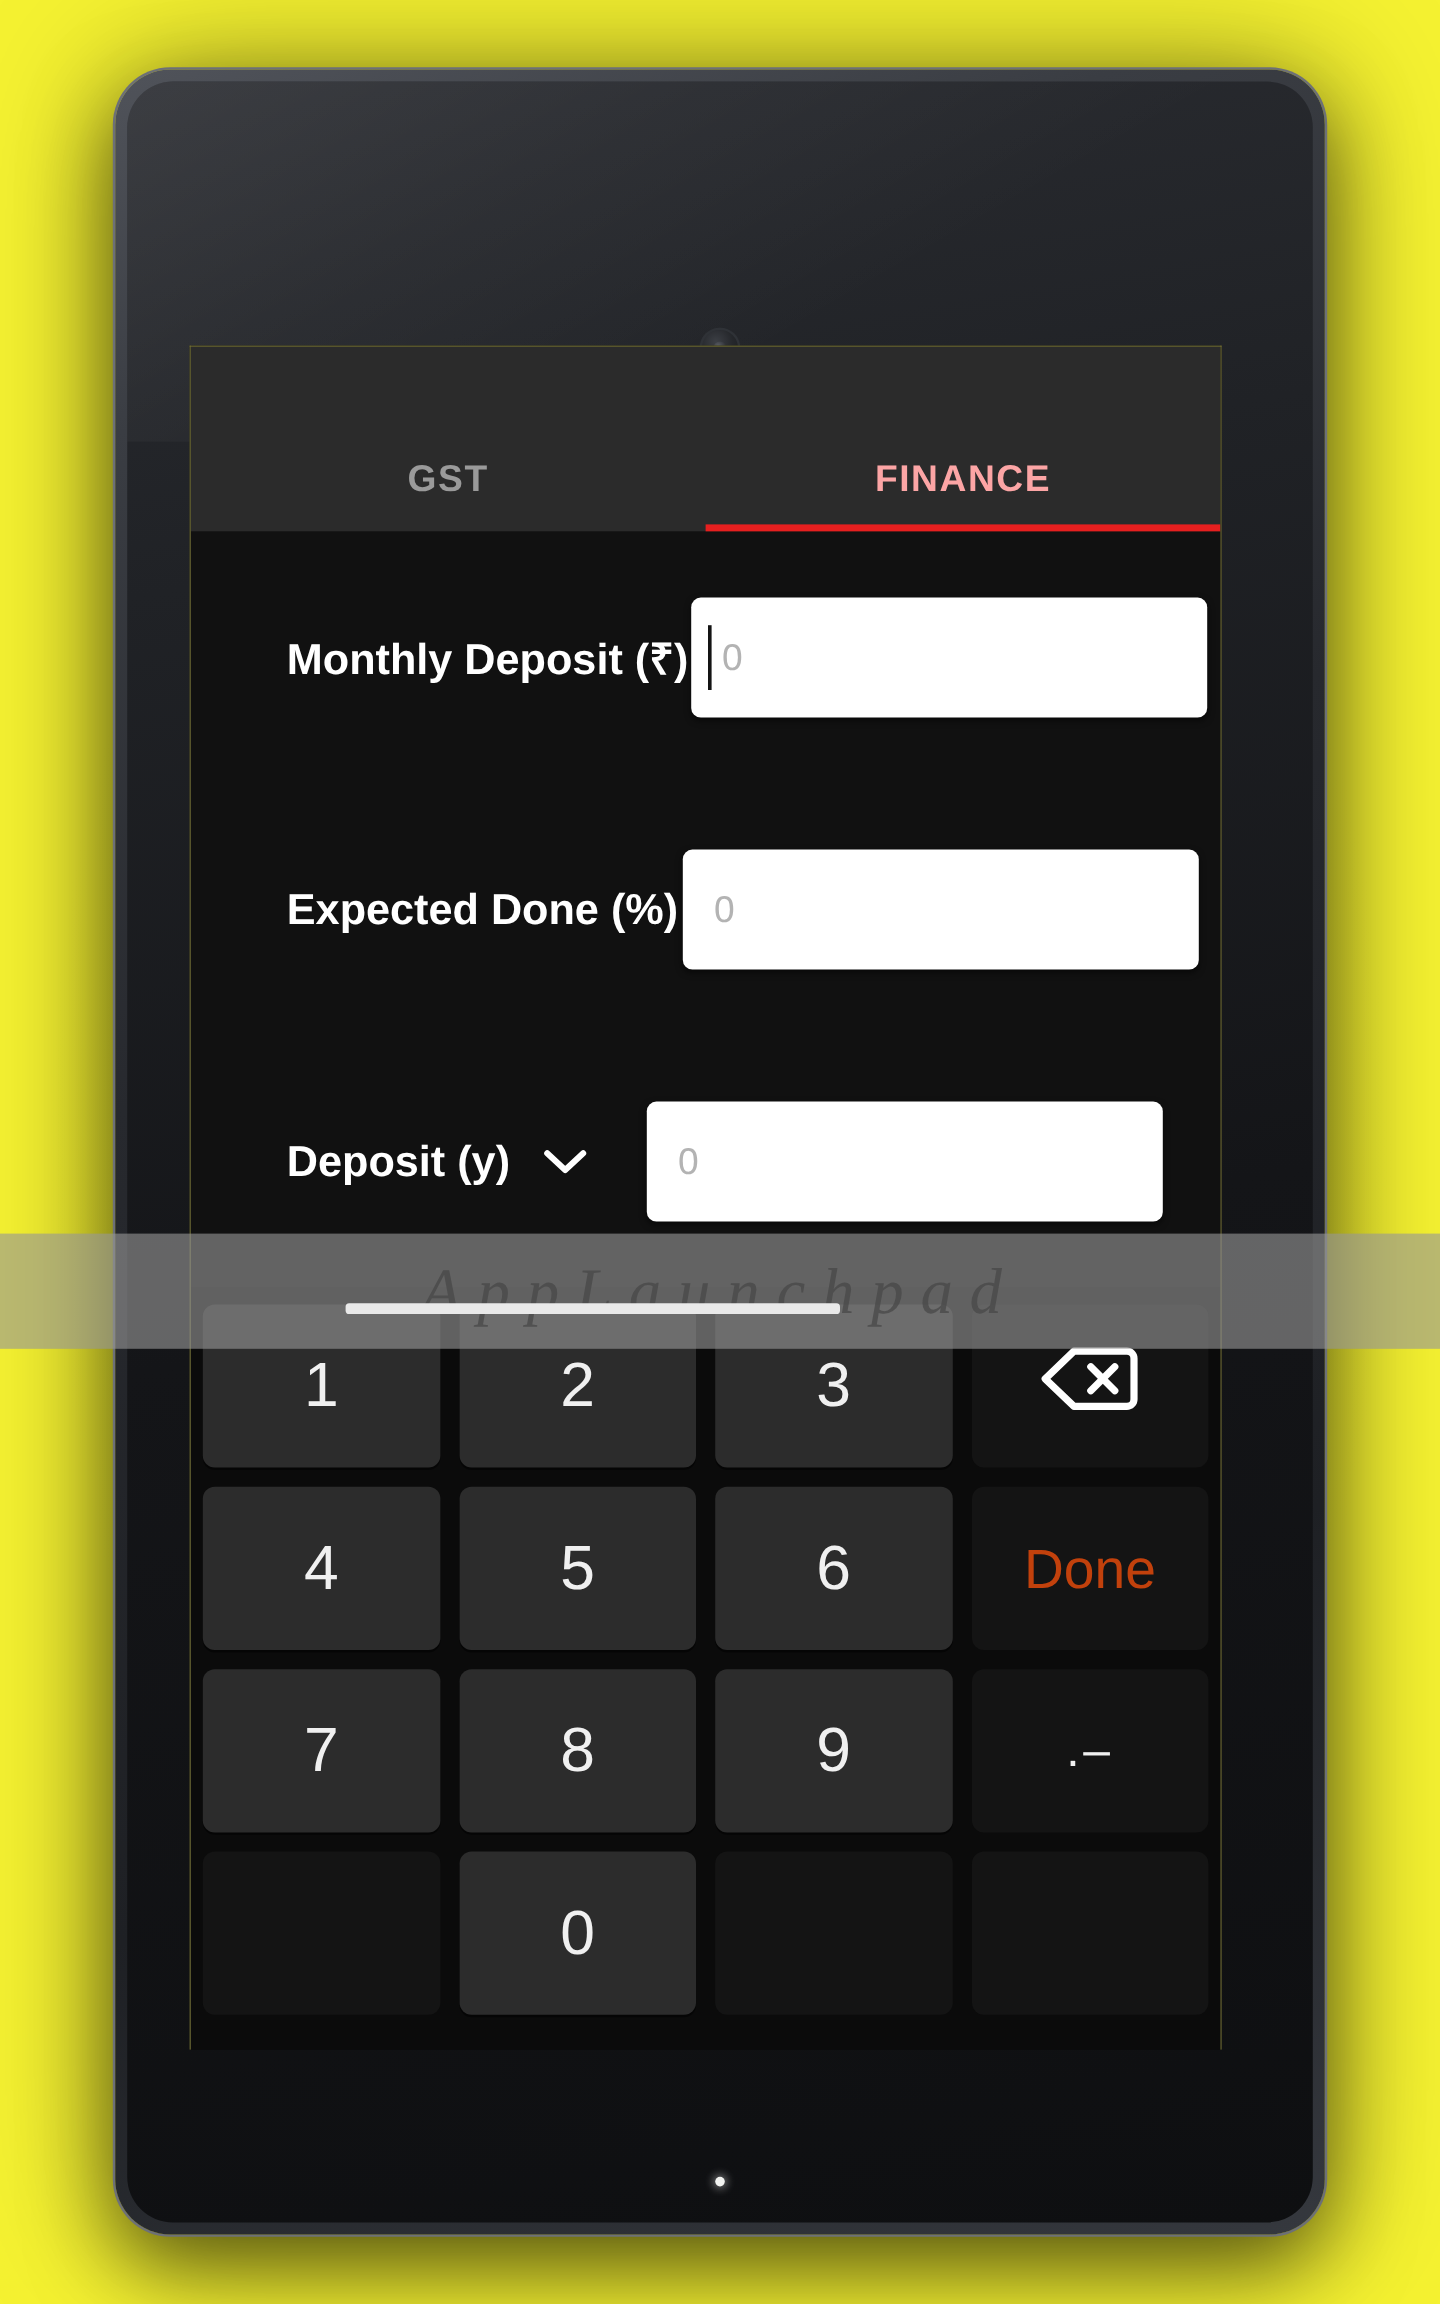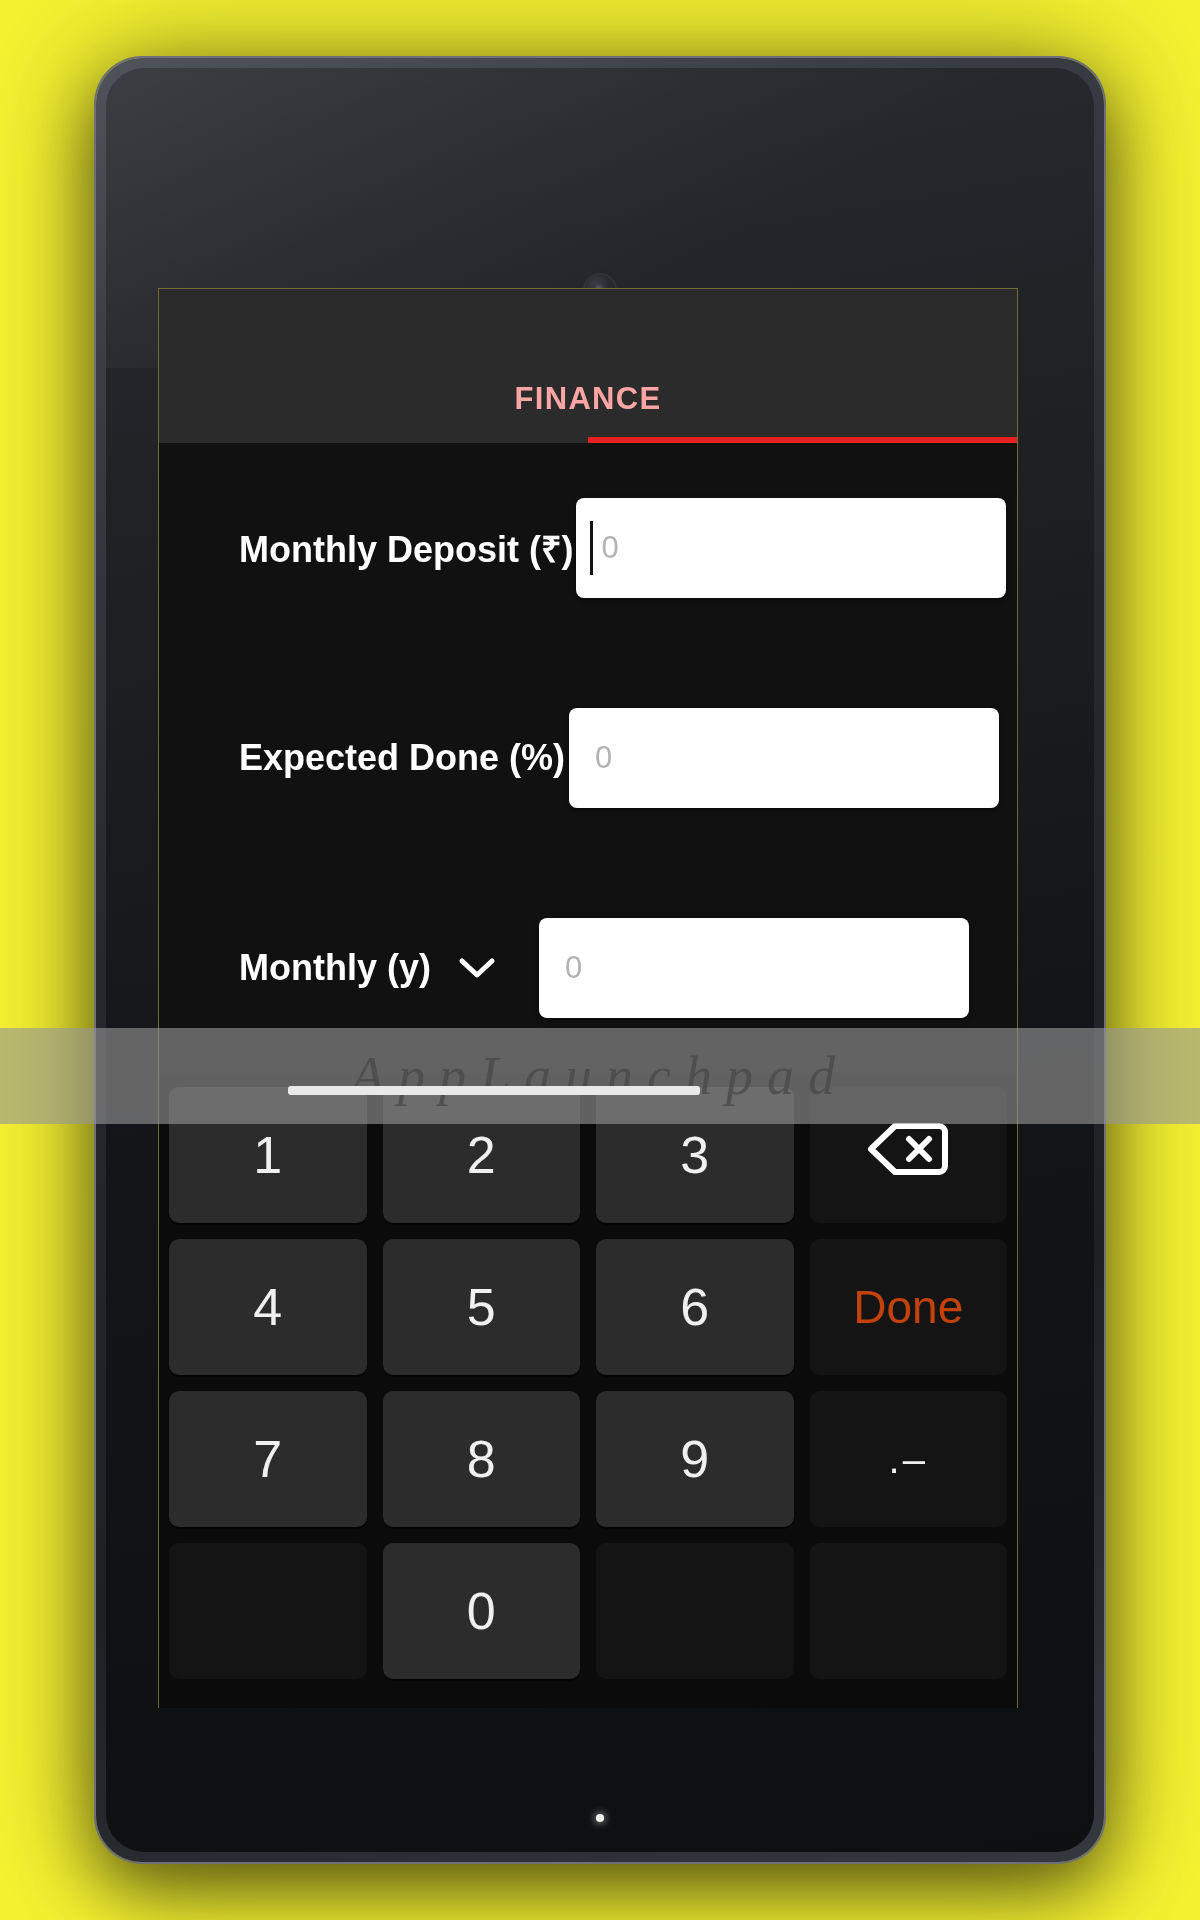--- a/index.html
+++ b/index.html
@@ -240,20 +240,23 @@
 
 <div id="device">
   <div id="device-inner">
     <div id="bezel-gloss"></div>
     <div id="camera"></div>
     <div id="led"></div>
 
     <div id="screen">
 
       <div id="tabbar">
+        <div class="tab inactive">
+          <span>GST</span>
+        </div>
         <div class="tab active">
           <span>FINANCE</span>
         </div>
         <div id="tab-underline"></div>
       </div>
 
       <div id="form">
 
         <div class="field-row row-1">
           <div class="field-left">
@@ -270,21 +273,21 @@
             <span class="field-label">Expected Done (%)</span>
           </div>
           <div class="spacer"></div>
           <div class="input-box">
             <span class="placeholder">0</span>
           </div>
         </div>
 
         <div class="field-row">
           <div class="field-left">
-            <span class="field-label">Monthly (y)</span>
+            <span class="field-label">Deposit (y)</span>
             <span class="chevron">
               <svg width="40" height="26" viewBox="0 0 40 26" aria-hidden="true">
                 <polyline points="5,6 20,20 35,6" fill="none" stroke="#ffffff" stroke-width="5" stroke-linecap="round" stroke-linejoin="round"></polyline>
               </svg>
             </span>
           </div>
           <div class="spacer"></div>
           <div class="input-box">
             <span class="placeholder">0</span>
           </div>

